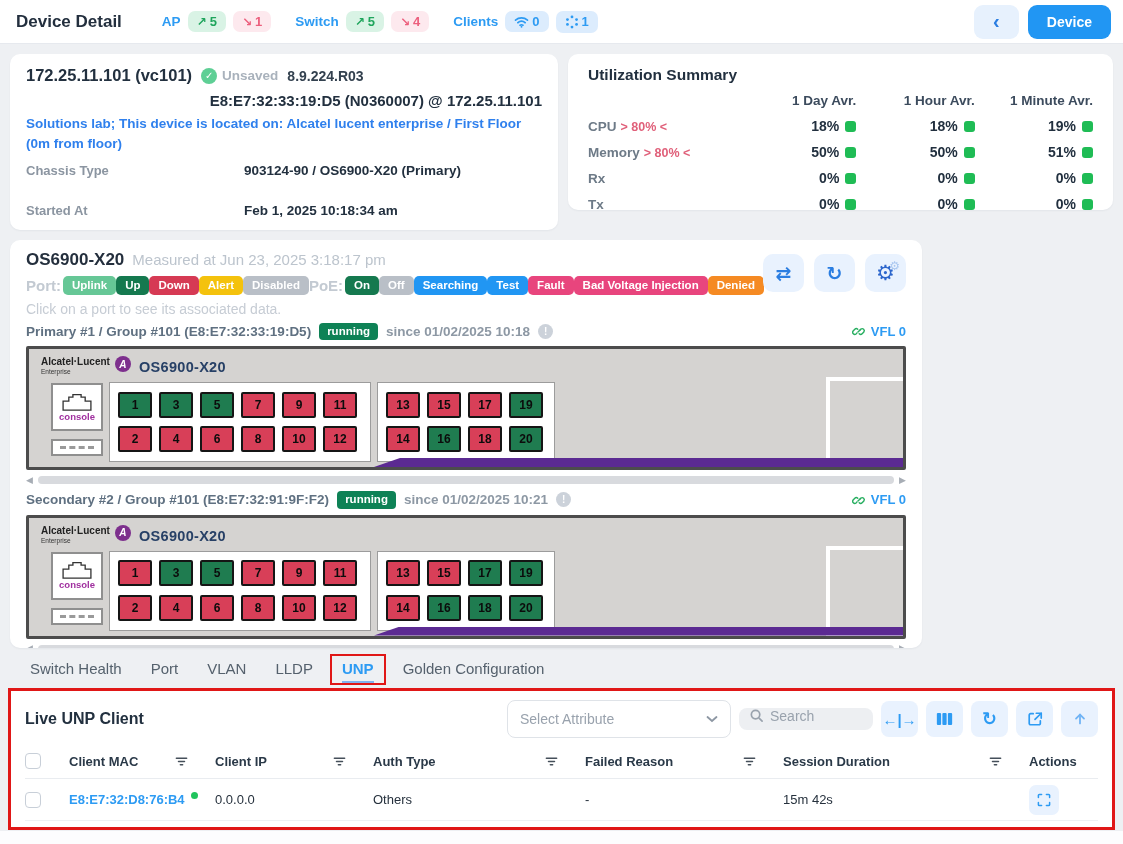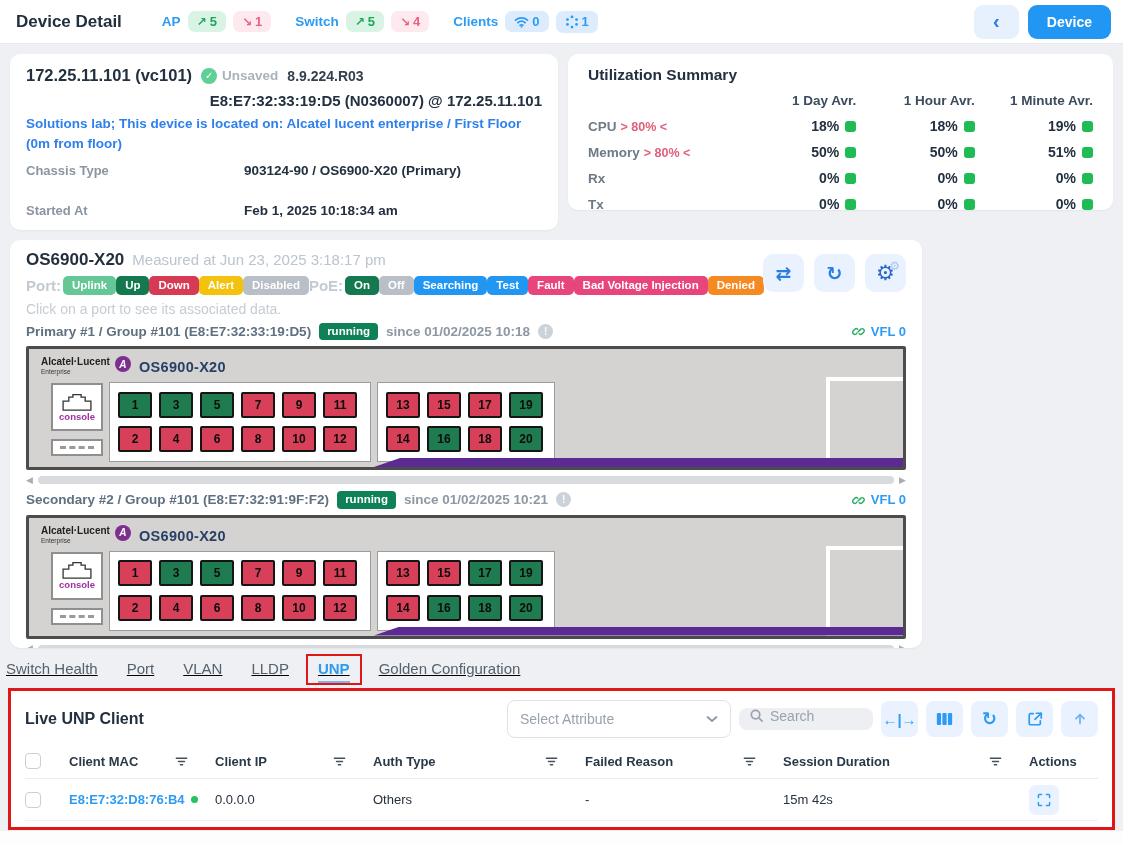--- a/index.html
+++ b/index.html
@@ -115,21 +115,21 @@
   .pr { background:#d83f58; }
   .cutbox { position:absolute; right:-5px; top:28px; width:82px; height:90px; border:4px solid #fff; }
   .swoosh { position:absolute; left:345px; right:0; bottom:0; height:9px; background:#5b2a92;
     clip-path:polygon(26px 0,100% 0,100% 100%,0 100%); }
 
   .hscroll { display:flex; align-items:center; gap:5px; margin-top:5px; height:10px; }
   .scroll-arrow { color:#a7adb5; font-size:9px; line-height:1; cursor:pointer; }
   .scroll-track { flex:1; height:8px; background:#d8dade; border-radius:4px; cursor:pointer; }
 
   
-  .tabs { position:absolute; left:4px; top:656px; display:flex; gap:25px; align-items:flex-end;text-decoration:underline; }
+  .tabs { position:absolute; left:28px; top:656px; display:flex; gap:25px; align-items:flex-end; }
   .tab { font-size:15px; color:#55616d; font-weight:500; padding:4px 2px 9px; position:relative; cursor:pointer; }
   .tab.active { color:#2d9bf3; font-weight:600; }
   .tab.active::before { content:""; position:absolute; left:2px; right:2px; bottom:3px;
     border-bottom:2px solid #7fb3ef; }
   .tab.boxed::after { content:""; position:absolute; left:-10px; right:-10px; top:-2px; bottom:1px;
     border:2.5px solid #e01717; }
 
   
   .red-wrap { position:absolute; left:8px; top:688px; width:1107px; height:142px;
     border:3px solid #e01717; background:#fff; }
@@ -152,21 +152,21 @@
 
   .thead { display:flex; align-items:center; height:35px; border-bottom:1px solid #e9ecf0; margin-top:6px; }
   .trow  { display:flex; align-items:center; height:42px; border-bottom:1px solid #eef1f4; }
   .cb-cell { width:44px; flex:none; }
   .cb { width:16px; height:16px; border:1.6px solid #c8cfd8; border-radius:4px; background:#fff; cursor:pointer; }
   .col { display:flex; align-items:center; justify-content:space-between; padding-right:26px;
     font-size:13px; font-weight:700; color:#2a3948; flex:none; cursor:pointer; }
   .w-mac{width:146px} .w-ip{width:158px} .w-auth{width:212px}
   .w-failed{width:198px} .w-dur{width:246px}
   .w-act{flex:1; justify-content:flex-start; padding-right:0;}
-  .cell { font-size:13px; color:#26313d; padding-right:26px; flex:none; display:flex; align-items:center; gap:6px; }
+  .cell { font-size:13px; color:#26313d; padding-right:26px; flex:none; display:flex; gap:6px; }
   .mac-link { color:#2d9bf3; font-weight:600; cursor:pointer; }
   .gdot { width:7px; height:7px; border-radius:50%; background:#21c45d; flex:none; }
   .expand-btn { width:30px; height:30px; border-radius:7px; background:#e9f2fe;
     display:flex; align-items:center; justify-content:center; cursor:pointer; }
 
   .bottom-strip { position:absolute; left:0; top:831px; width:1123px; height:13px; background:#fdfdfe; }
   svg { display:block; }
 </style>
 </head>
 <body>

